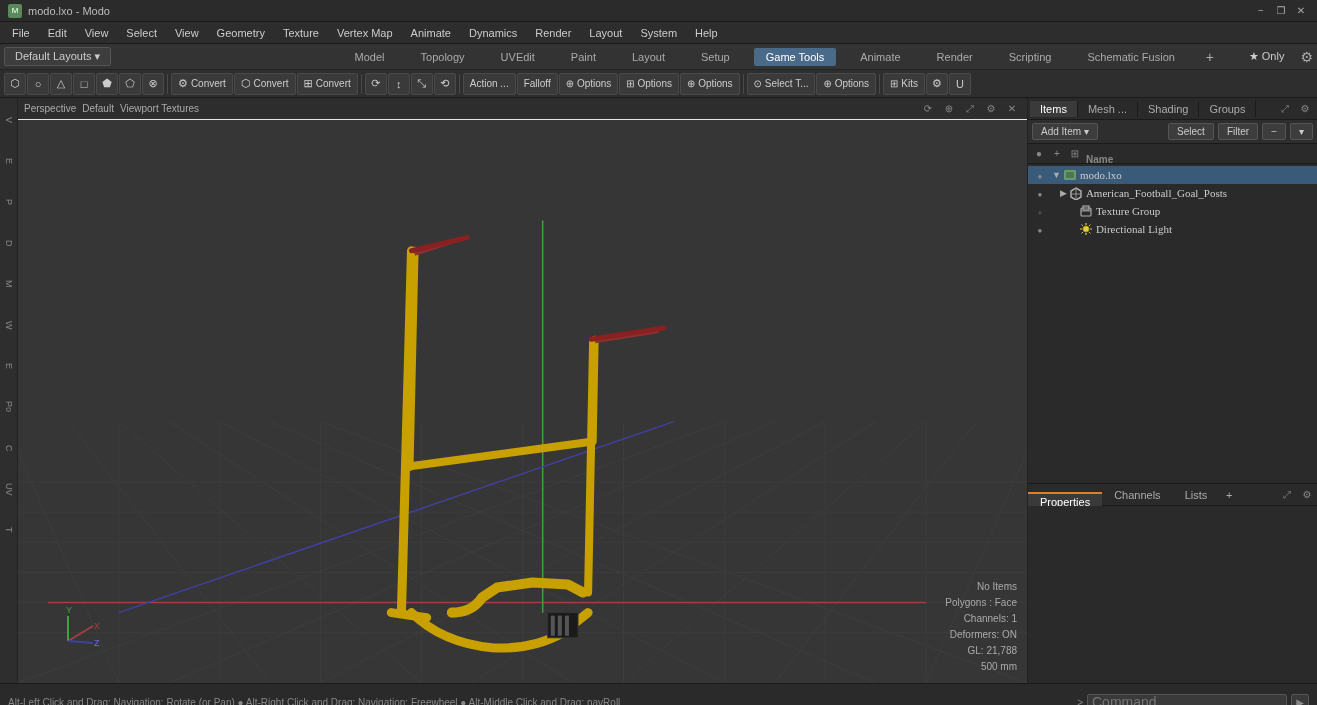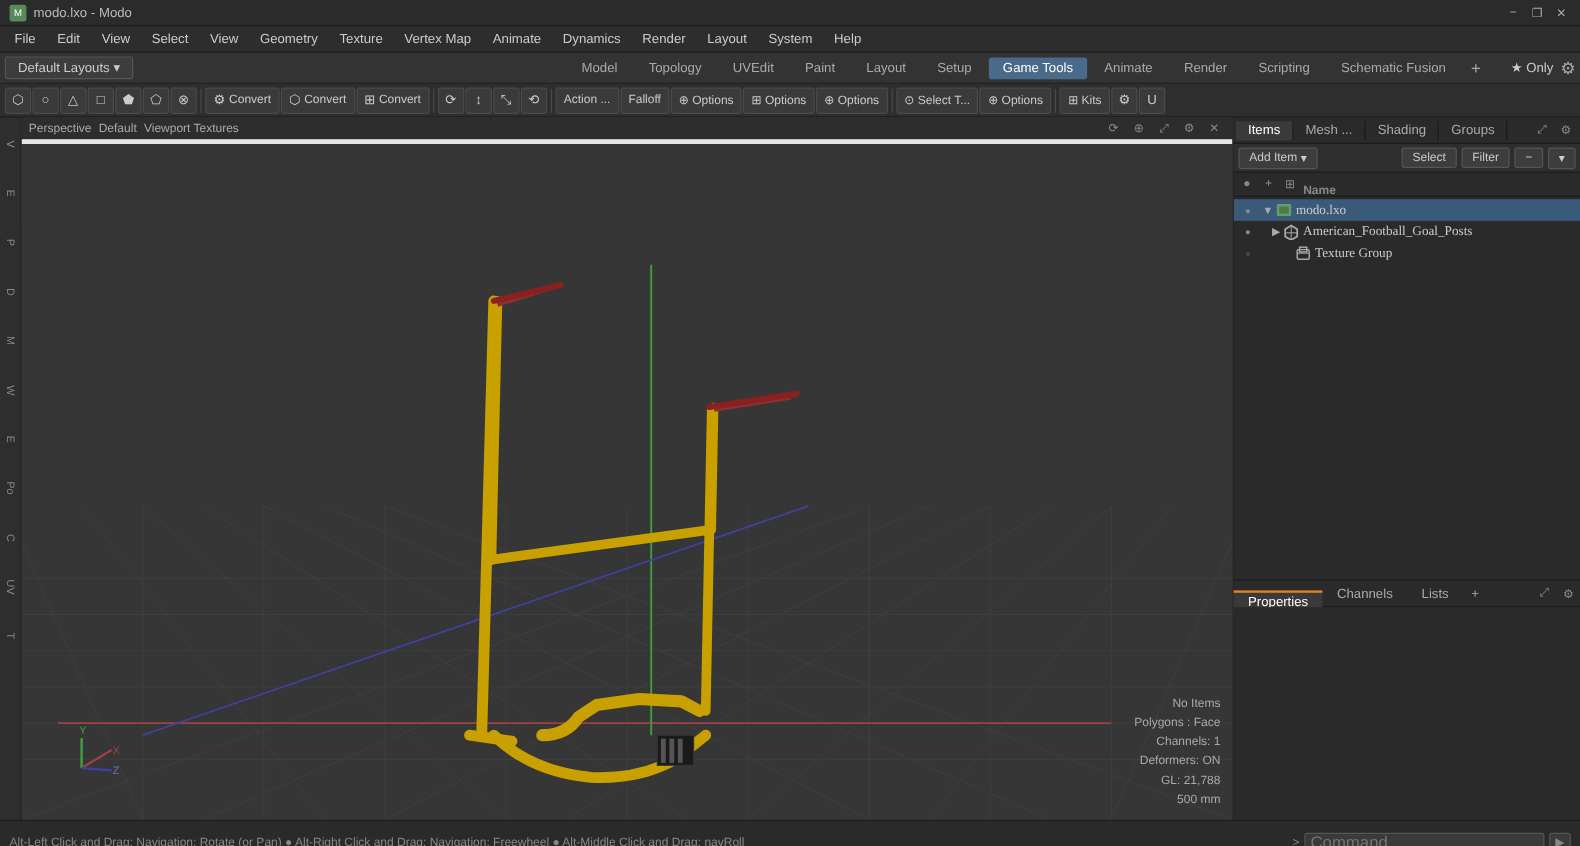--- a/index.html
+++ b/index.html
@@ -11,21 +11,21 @@
     #titlebar-icon { width: 14px; height: 14px; background: #5a8a5a; border-radius: 2px; display: flex; align-items: center; justify-content: center; font-size: 8px; color: white; }
     #titlebar-title { font-size: 11px; color: #bbb; }
     #titlebar-controls { display: flex; gap: 4px; }
     .title-btn { width: 16px; height: 14px; display: flex; align-items: center; justify-content: center; font-size: 10px; color: #aaa; cursor: pointer; }
 
     
     #menubar { height: 22px; background: #2d2d2d; display: flex; align-items: center; padding: 0 4px; gap: 2px; border-bottom: 1px solid #1a1a1a; }
     .menu-item { padding: 2px 8px; font-size: 11px; color: #ccc; cursor: pointer; border-radius: 2px; }
 
     
-    #layoutbar { height: 26px; background: #333; display: flex; align-items: center; padding: 0 4px; gap: 2px; border-bottom: 1px solid #222; }
+    #layoutbar { height: 26px; background: #333; display: flex; align-items: center; padding: 0 4px; gap: 12px; border-bottom: 1px solid #222; }
     .layout-btn { padding: 2px 10px; font-size: 11px; color: #ccc; cursor: pointer; background: #3d3d3d; border: 1px solid #555; border-radius: 2px; }
     #layout-spacer { flex: 1; }
     .layout-tab { padding: 3px 12px; font-size: 11px; color: #aaa; cursor: pointer; }
     .layout-tab.active { color: #fff; background: #4a6a8a; border-radius: 2px; }
     .layout-plus { width: 22px; height: 22px; display: flex; align-items: center; justify-content: center; color: #aaa; cursor: pointer; font-size: 14px; }
 
     
     #toolbar { height: 28px; background: #2e2e2e; display: flex; align-items: center; padding: 0 4px; gap: 1px; border-bottom: 1px solid #1a1a1a; overflow: hidden; }
     .tb-btn { height: 22px; padding: 0 6px; display: flex; align-items: center; gap: 3px; background: #3a3a3a; border: 1px solid #4a4a4a; border-radius: 2px; cursor: pointer; font-size: 10px; color: #ccc; white-space: nowrap; }
     .tb-sep { width: 1px; height: 20px; background: #4a4a4a; margin: 0 2px; }
@@ -33,21 +33,21 @@
 
     
     #main { display: flex; height: calc(705px - 22px - 22px - 26px - 28px - 22px); }
 
     
     #left-sidebar { width: 18px; background: #2e2e2e; border-right: 1px solid #222; display: flex; flex-direction: column; align-items: center; padding: 2px 0; gap: 1px; }
     .ls-item { width: 16px; height: 40px; display: flex; align-items: center; justify-content: center; writing-mode: vertical-rl; text-orientation: mixed; font-size: 9px; color: #888; cursor: pointer; }
 
     
     #viewport { flex: 1; background: #3c3c3c; position: relative; overflow: hidden; }
-    #viewport-toolbar { height: 22px; background: #2d2d2d; display: flex; align-items: center; padding: 0 6px; gap: 6px; border-bottom: 4px solid #e5e5e5; }
+    #viewport-toolbar { height: 22px; background: #2d2d2d; display: flex; align-items: center; padding: 0 6px; gap: 6px; border-bottom: 1px solid #e5e5e5; }
     .vp-label { font-size: 10px; color: #aaa; cursor: pointer; }
     #viewport-3d { width: 100%; height: calc(100% - 22px); position: relative; background: linear-gradient(180deg, #3a3a3a 0%, #2e2e2e 100%); }
 
     
     #scene-svg { position: absolute; top: 0; left: 0; width: 100%; height: 100%; }
 
     
     #vp-info { position: absolute; bottom: 8px; right: 10px; text-align: right; font-size: 10px; color: #aaa; line-height: 1.6; }
     #vp-corner-icons { position: absolute; top: 4px; right: 6px; display: flex; gap: 3px; }
     .vp-corner-btn { width: 18px; height: 18px; display: flex; align-items: center; justify-content: center; color: #888; font-size: 10px; cursor: pointer; }
@@ -384,20 +384,39 @@
         <span class="item-indent" style="width:22px;"></span>
         <span class="item-triangle" style="visibility:hidden;">▶</span>
         <svg width="14" height="14" style="margin-right:3px;">
           <rect x="2" y="4" width="10" height="8" fill="none" stroke="#aaa" stroke-width="1.2" rx="1"></rect>
           <rect x="4" y="2" width="6" height="4" fill="none" stroke="#aaa" stroke-width="1.2"></rect>
           <line x1="2" y1="7" x2="12" y2="7" stroke="#aaa" stroke-width="0.8"></line>
         </svg>
         <span class="item-name">Texture Group</span>
       </div>
 
+      <div class="item-row">
+        <div class="item-eye">
+            <span class="eye-icon"></span>
+          </div>
+        <span class="item-indent" style="width:22px;"></span>
+        <span class="item-triangle" style="visibility:hidden;">▶</span>
+        <svg width="14" height="14" style="margin-right:3px;">
+          <circle cx="7" cy="7" r="3" fill="#ddcc55" stroke="#bb9900" stroke-width="1"></circle>
+          <line x1="7" y1="1" x2="7" y2="3" stroke="#ddcc55" stroke-width="1.2"></line>
+          <line x1="7" y1="11" x2="7" y2="13" stroke="#ddcc55" stroke-width="1.2"></line>
+          <line x1="1" y1="7" x2="3" y2="7" stroke="#ddcc55" stroke-width="1.2"></line>
+          <line x1="11" y1="7" x2="13" y2="7" stroke="#ddcc55" stroke-width="1.2"></line>
+          <line x1="2.5" y1="2.5" x2="3.9" y2="3.9" stroke="#ddcc55" stroke-width="1"></line>
+          <line x1="10.1" y1="10.1" x2="11.5" y2="11.5" stroke="#ddcc55" stroke-width="1"></line>
+          <line x1="11.5" y1="2.5" x2="10.1" y2="3.9" stroke="#ddcc55" stroke-width="1"></line>
+          <line x1="3.9" y1="10.1" x2="2.5" y2="11.5" stroke="#ddcc55" stroke-width="1"></line>
+        </svg>
+        <span class="item-name">Directional Light</span>
+      </div>
     </div>
 
     <div id="lower-panel">
       <div id="lower-tabs">
         <div class="lower-tab active">Properties</div>
         <div class="lower-tab">Channels</div>
         <div class="lower-tab">Lists</div>
         <div class="lower-plus">+</div>
         <div class="lower-expand">
           <div class="lower-expand-btn">⤢</div>

